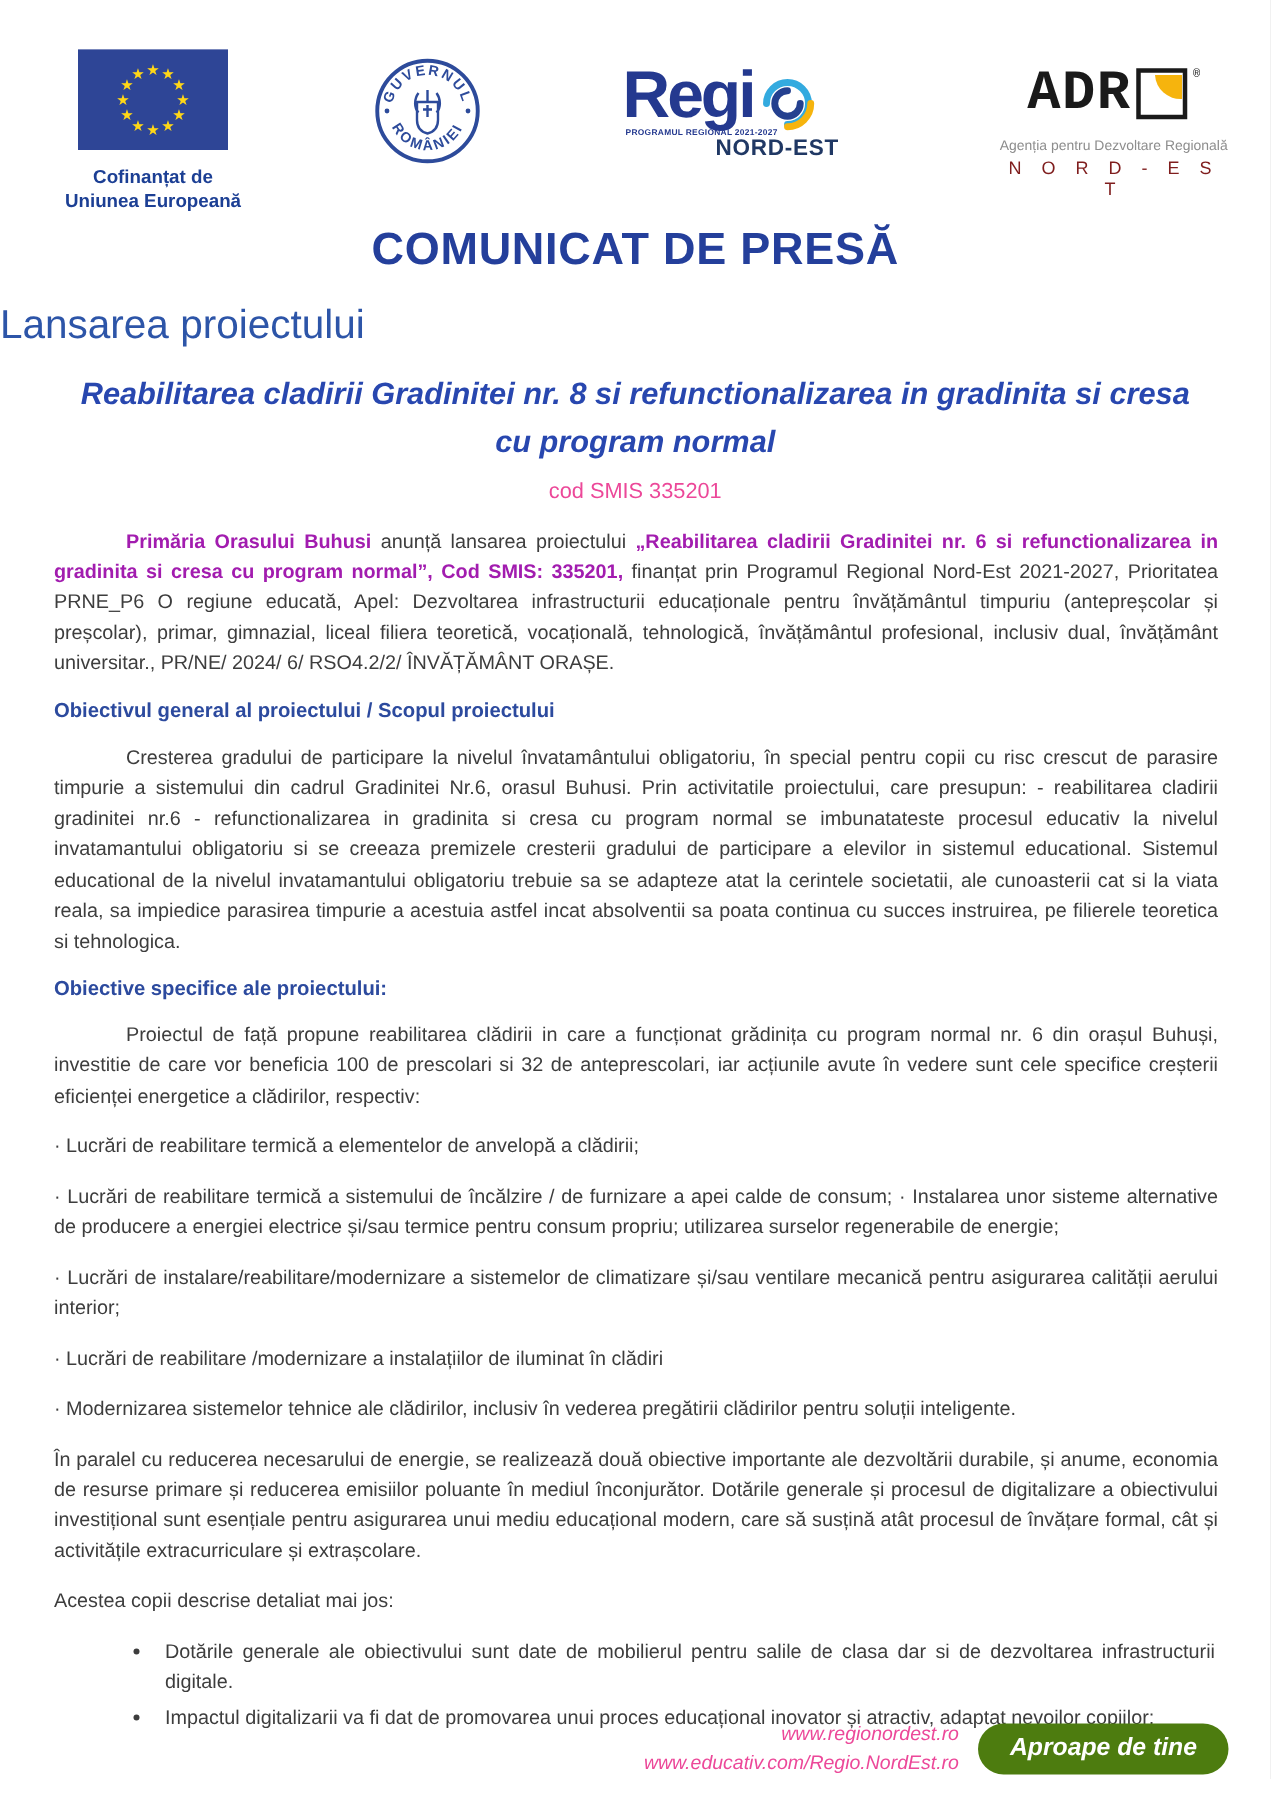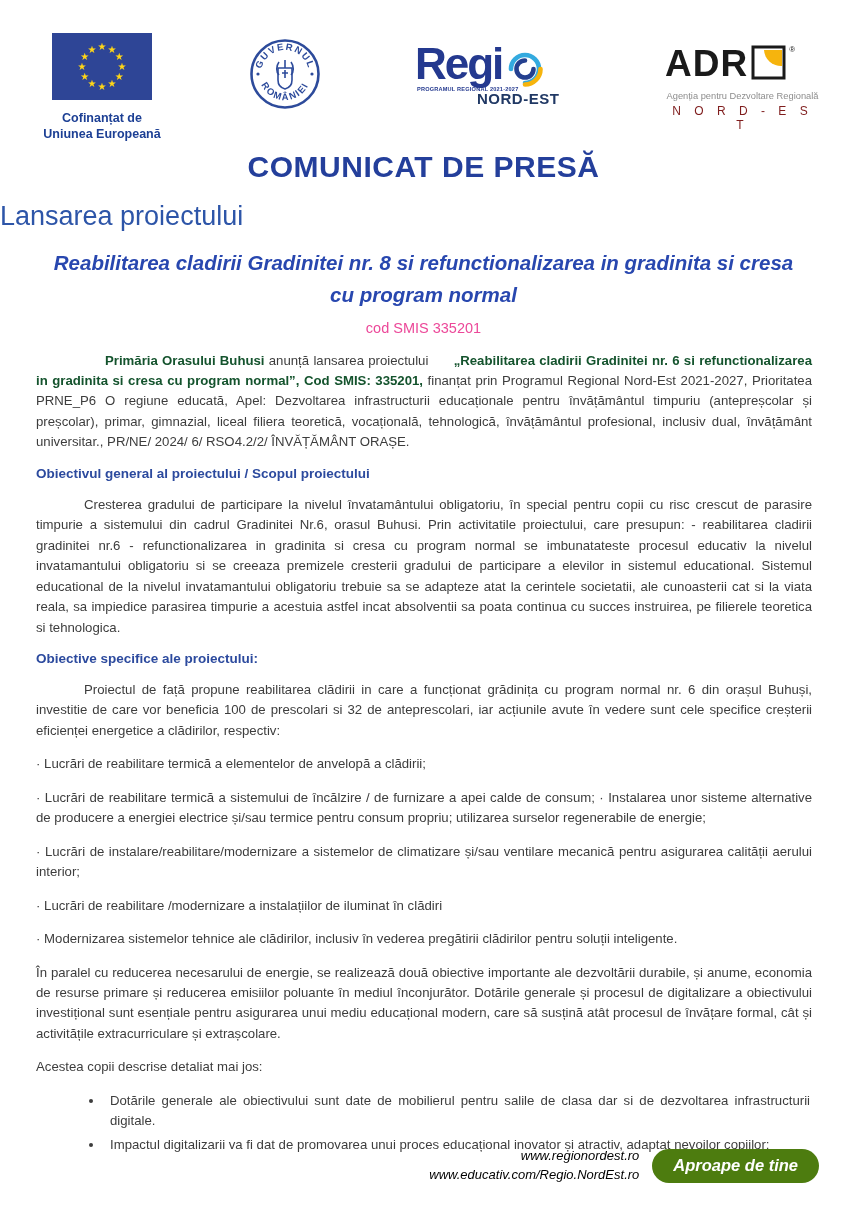--- a/index.html
+++ b/index.html
@@ -18,45 +18,45 @@
   .eu-caption { margin-top:10px; font-size:12.5px; font-weight:bold; color:#1c3f94; line-height:1.3; }
   .gov-seal { position:absolute; left:249px; top:38px; width:72px; height:72px; }
   .regio-logo { position:absolute; left:415px; top:42px; width:150px; height:80px; }
   .regio-word { position:relative; display:flex; align-items:flex-start; }
   .regio-text { font-size:44px; font-weight:bold; letter-spacing:-2px; color:#24398f; line-height:1; }
   .regio-swirl { margin-left:2px; margin-top:6px; }
   .regio-small { position:absolute; left:2px; top:44px; font-size:5.6px; font-weight:bold; color:#24398f; letter-spacing:0.2px; }
   .regio-nordest { position:absolute; left:62px; top:48px; font-size:15px; font-weight:bold; color:#203864;
                    text-shadow:-1px -1px 0 #fff,1px -1px 0 #fff,-1px 1px 0 #fff,1px 1px 0 #fff; letter-spacing:0.5px; }
   .adr-logo { position:absolute; left:665px; top:45px; width:155px; text-align:center; }
-  .adr-top { display:flex; align-items:flex-start; justify-content:flex-start; }
+  .adr-top { display:flex; align-items:flex-start; justify-content:center;font-family:Liberation Mono, monospace; }
   .adr-text { font-size:37px; font-weight:600; color:#1a1a1a; letter-spacing:1px; line-height:1; }
   .adr-square { margin-left:3px; }
   .adr-reg { font-size:8px; color:#1a1a1a; margin-left:1px; }
   .adr-line1 { margin-top:5px; font-size:9.3px; color:#8d8d8d; }
   .adr-line2 { margin-top:3px; font-size:12px; color:#7f1d1d; letter-spacing:5px; font-weight:500; }
   
   .title-main { text-align:center; font-size:30px; font-weight:800; letter-spacing:0.5px; color:#243f9b; margin-top:8px; }
   .title-sub { font-size:27px; font-weight:400; color:#2d55a8; margin-top:17px; }
   .title-project { text-align:center; font-size:20.5px; font-weight:bold; font-style:italic; color:#2847af;
                    margin:15px auto 0; max-width:740px; line-height:1.55; }
   .title-smis { text-align:center; font-size:14.5px; font-weight:500; color:#ec4899; margin-top:9px; }
   
   .content { padding:15px 35px 0 36px; }
   .body-p { font-size:13.2px; line-height:1.55; text-align:justify; margin-bottom:13px; }
   .indent { text-indent:48px; }
-  .body-p b { color:#14532d;margin-left:21px; }
+  .body-p b { color:#a21caf; }
   .sec-heading { font-size:13.5px; font-weight:bold; color:#2c4a9e; margin:4px 0 14px; }
   .dot-p { font-size:13.2px; line-height:1.55; text-align:justify; margin-bottom:13px; }
   .bullet-list { margin:2px 0 0 68px; padding-right:2px; }
   .bullet-list li { font-size:13.2px; line-height:1.55; text-align:justify; margin-bottom:3px; padding-left:6px; }
   
   .footer { position:absolute; right:0; bottom:26px; display:flex; align-items:center; gap:13px; }
   .footer-urls { text-align:right; font-size:13px; font-style:italic; color:#2d55a8; line-height:1.45; }
-  .footer-urls a { color:#000000; text-decoration:none; display:block; }
+  .footer-urls a { color:#ec4899; text-decoration:none; display:block; }
   .footer-pill { margin-right:28px; background:#4d7c0f; color:#ffffff; font-weight:bold; font-style:italic;
                  font-size:16.5px; padding:7px 21px 8px; border-radius:18px; }
 </style>
 </head>
 <body>
 
 <div class="page">
 
   <div class="header">
 

